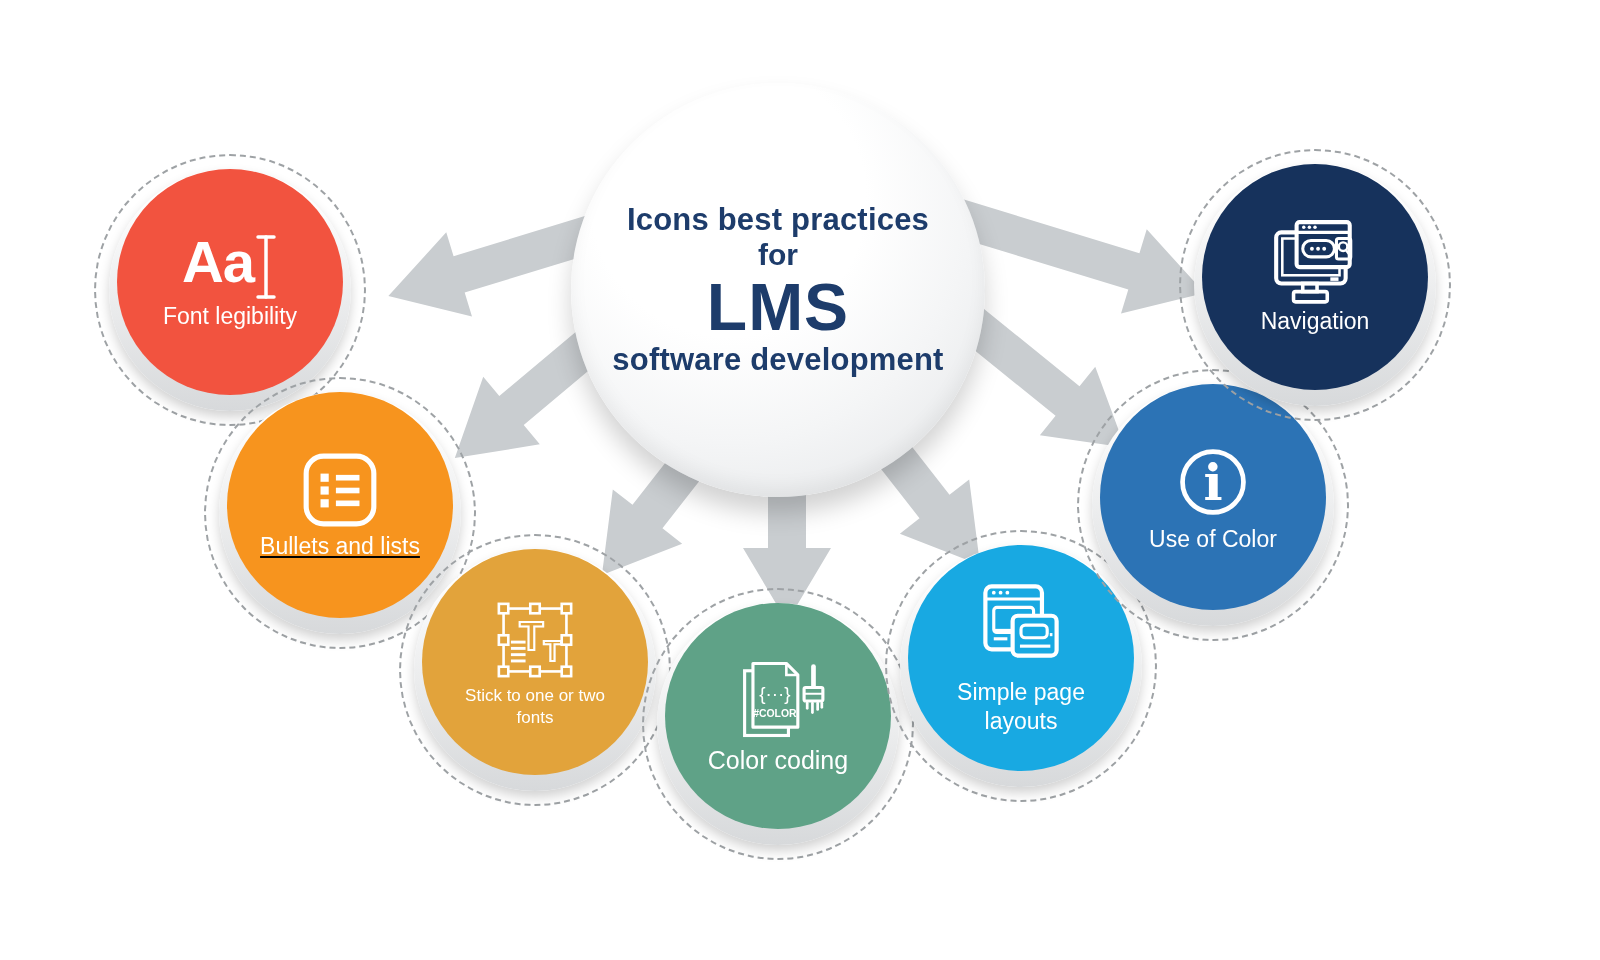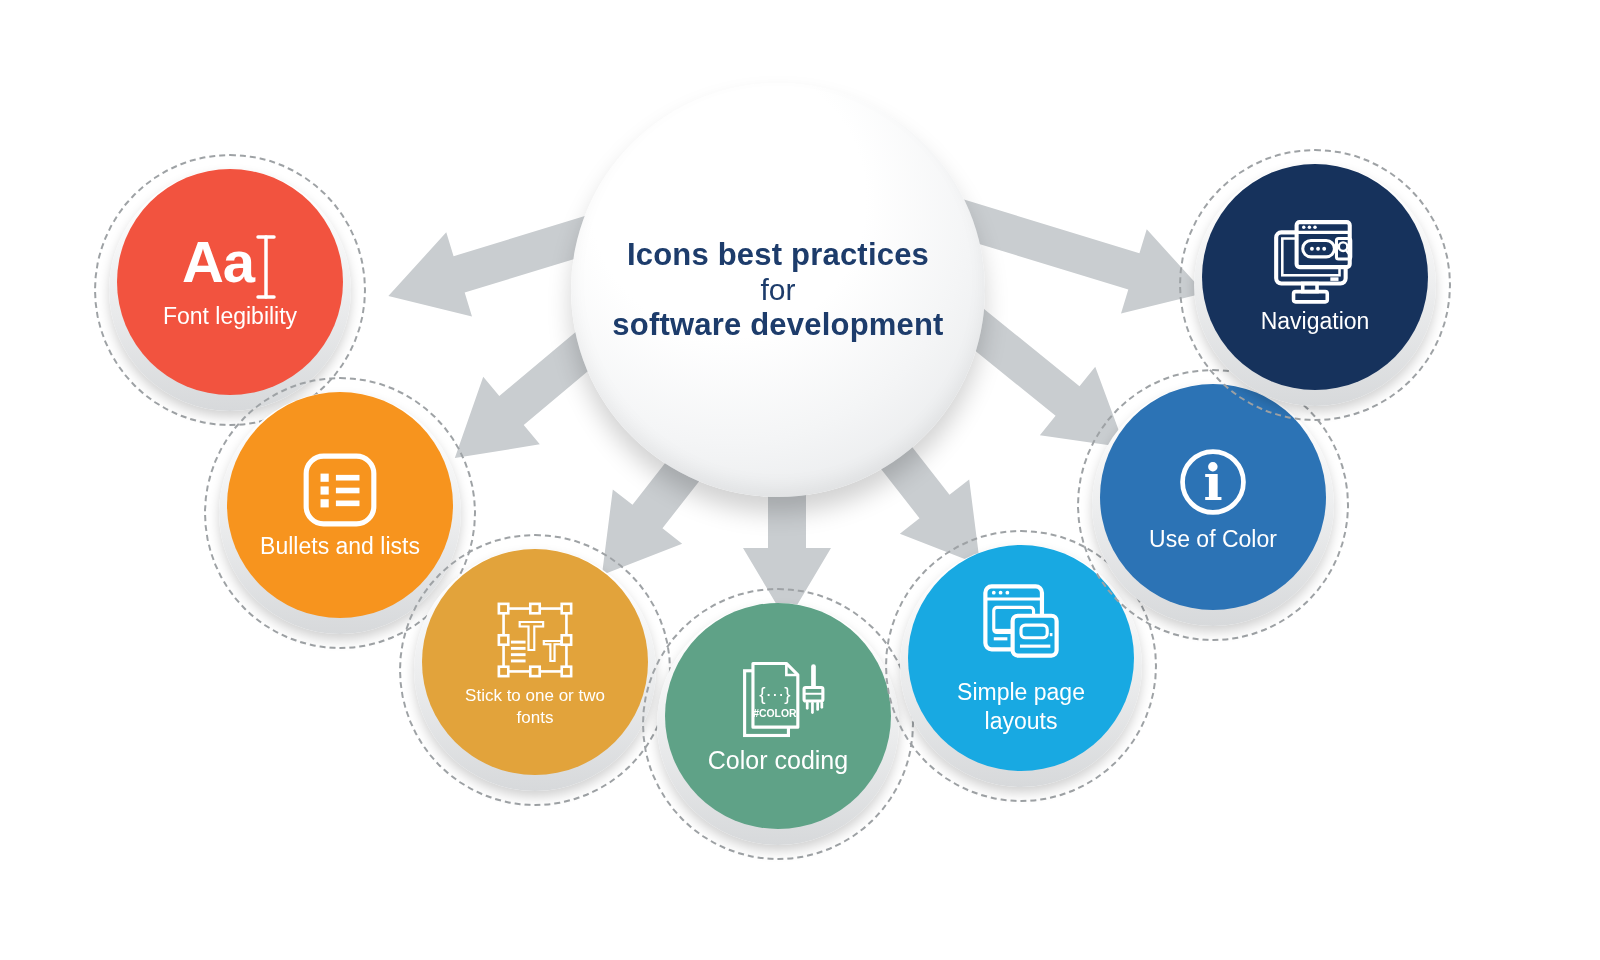--- a/index.html
+++ b/index.html
@@ -13,21 +13,21 @@
   
   .center-circle{
     position:absolute;left:571px;top:83px;width:414px;height:414px;
     border-radius:50%;z-index:3;
     background:radial-gradient(circle at 38% 28%, #ffffff 35%, #f4f5f6 62%, #e1e3e5 100%);
     box-shadow:0 16px 24px rgba(0,0,0,.18), inset 0 -10px 18px rgba(0,0,0,.05);
     display:flex;align-items:center;justify-content:center;text-align:center;
   }
   .center-title{line-height:1.15;}
   .t-line1,.t-line4{font-size:31px;font-weight:bold;letter-spacing:.2px;}
-  .t-line2{font-size:30px;font-weight:normal;}
+  .t-line2{font-size:30px;font-weight:bold;}
   .t-line3{font-size:66px;font-weight:bold;letter-spacing:1px;line-height:1.05;}
 
   
   .satellite{
     position:absolute;width:272px;height:272px;border-radius:50%;
     border:2px dashed #9ea2a5;z-index:2;box-sizing:border-box;
     display:flex;align-items:center;justify-content:center;
   }
   .rim{
     width:242px;height:242px;border-radius:50%;
@@ -74,20 +74,21 @@
       <use href="#arrow-shape" transform="translate(820,360) rotate(52)"></use>
       <use href="#arrow-shape" transform="translate(923,284) rotate(39)"></use>
       <use href="#arrow-shape" transform="translate(956,217) rotate(17)"></use>
     </g>
   </svg>
 
   <div class="center-circle">
     <div class="center-title" style="color: rgb(29, 60, 107);">
       <div class="t-line1">Icons best practices</div>
       <div class="t-line2">for</div>
+      <div class="t-line3">LMS</div>
       <div class="t-line4">software development</div>
     </div>
   </div>
 
   <div class="satellite sat-font" style="border-color: rgb(158, 162, 165);">
     <div class="rim">
       <div class="bubble" style="background: rgb(242, 83, 63); color: rgb(242, 83, 63);">
         <div class="aa-row">
           <span class="aa-text">Aa</span>
           <svg class="icon" width="24" height="68" viewBox="0 0 24 68">
@@ -96,21 +97,21 @@
               <line x1="4" y1="4" x2="20" y2="4"></line>
               <line x1="4" y1="64" x2="20" y2="64"></line>
             </g>
           </svg>
         </div>
         <div class="label">Font legibility</div>
       </div>
     </div>
   </div>
 
-  <div class="satellite sat-bullets" style="border-color: rgb(158, 162, 165);">
+  <div class="satellite sat-bullets" style="border-color: rgb(158, 162, 165); text-decoration: underline;">
     <div class="rim">
       <div class="bubble" style="background: rgb(247, 148, 30); color: rgb(247, 148, 30);">
         <svg class="icon" width="82" height="82" viewBox="0 0 80 80">
           <rect x="7" y="7" width="66" height="66" rx="17" fill="none" stroke="#fff" stroke-width="5"></rect>
           <g fill="#fff">
             <rect x="21" y="24" width="8" height="8"></rect>
             <rect x="21" y="36.5" width="8" height="8"></rect>
             <rect x="21" y="49" width="8" height="8"></rect>
           </g>
           <g stroke="#fff" stroke-width="5.5">

